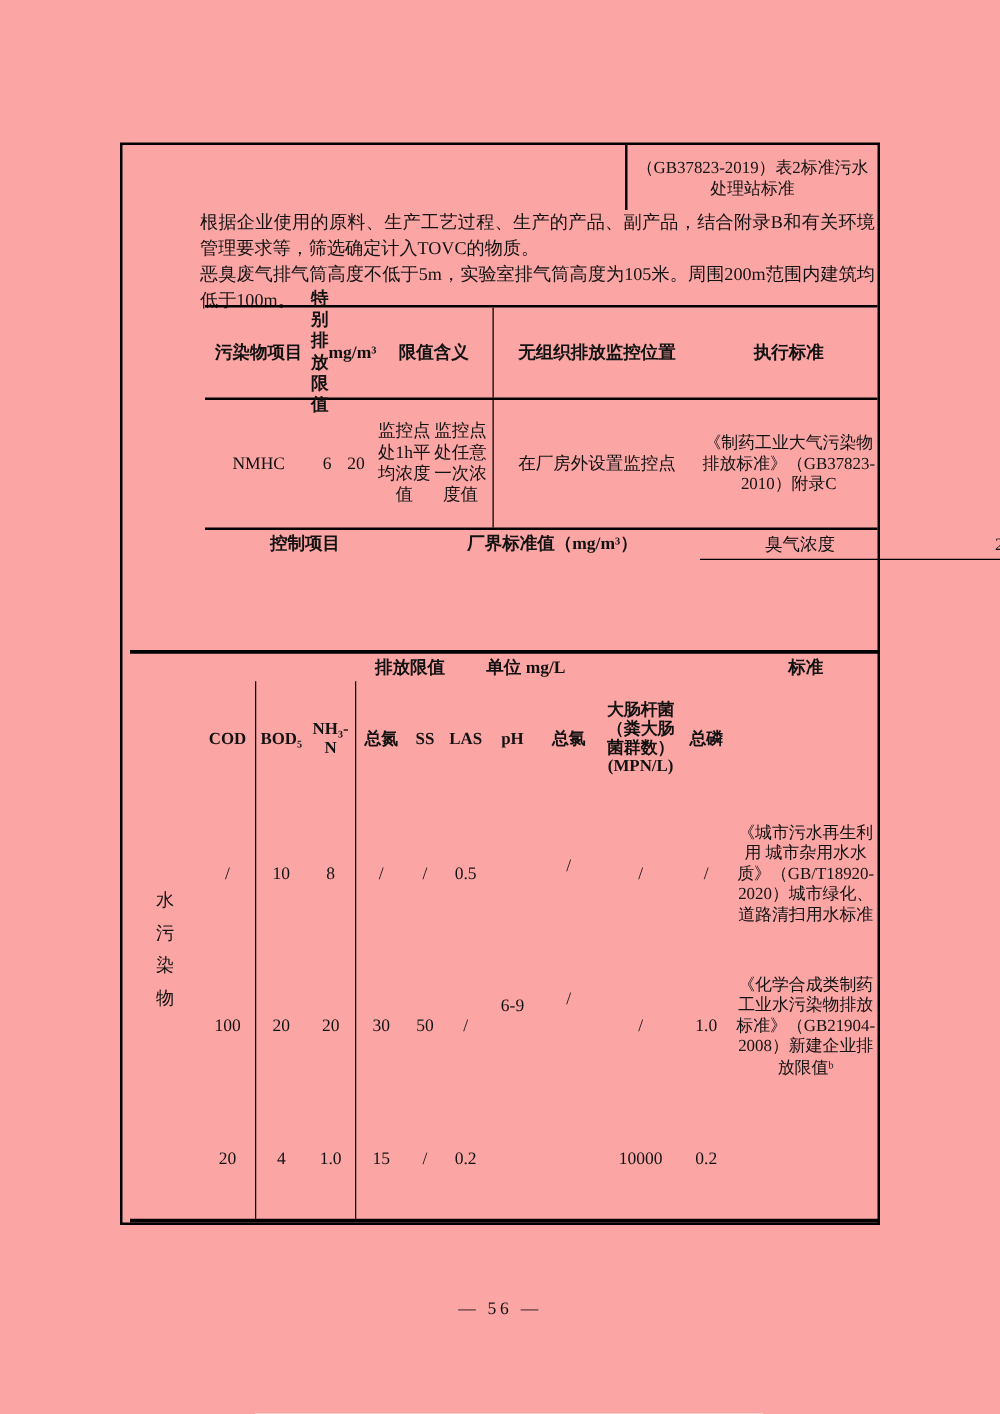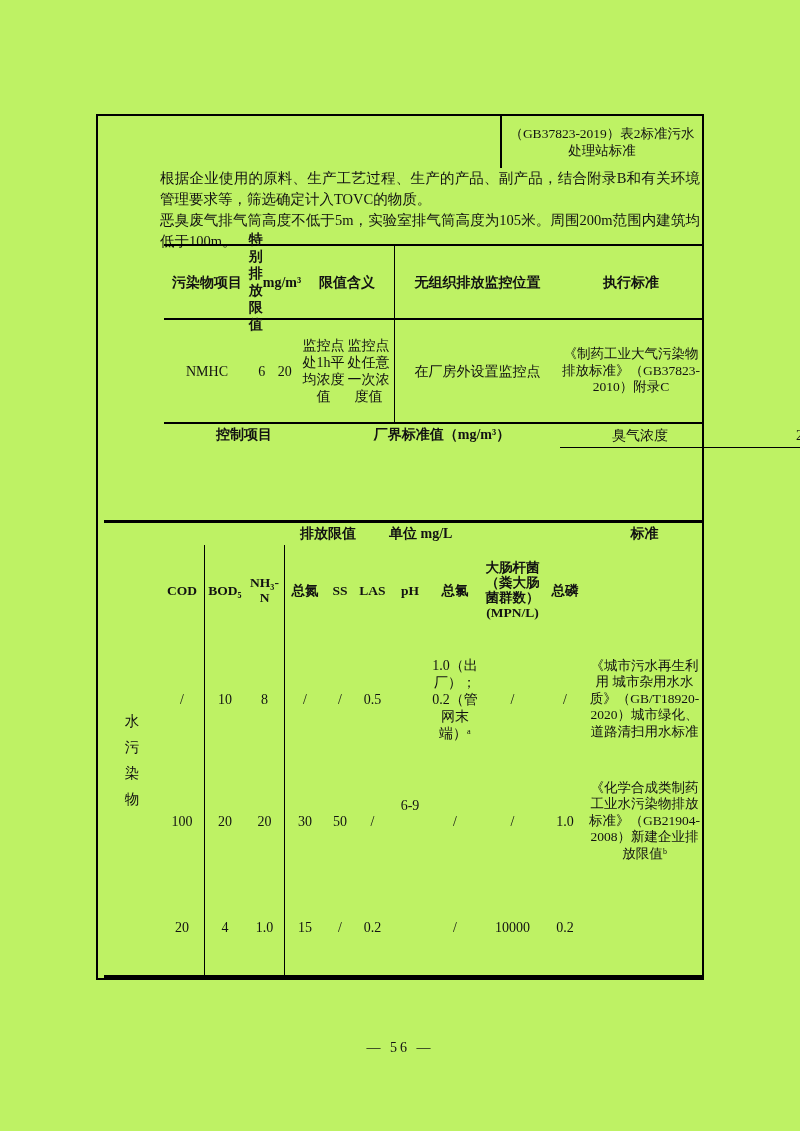--- a/index.html
+++ b/index.html
@@ -1,18 +1,18 @@
 <!DOCTYPE html>
 <html><head>
 <meta charset="utf-8">
 <style>
   * { margin:0; padding:0; box-sizing:border-box; }
   html,body { background:#ffffff; }
   #canvas {
-    position:relative; width:800px; height:1131px; background:#bef264;
+    position:relative; width:800px; height:1131px; background:#fca5a5;
     font-family:"Liberation Serif","DejaVu Serif",serif; color:#121212;
   }
   .pagebox {
     position:absolute; left:96px; top:114px; width:608px; height:866px;
     border:2px solid #000;
   }
   
   .cont-cell {
     position:absolute; left:402px; top:0; width:202px; height:52px;
     border-left:2px solid #000;
@@ -193,21 +193,20 @@
           <div class="c r1">0.5</div>
           <div class="c r2">/</div>
           <div class="c r3">0.2</div>
         </div>
         <div class="col c-ph">
           <div class="h">pH</div>
           <div class="c merged">6-9</div>
         </div>
         <div class="col c-tcl">
           <div class="h">总氯</div>
-          <div class="c r1">1.0（出厂）；0.2（管网末端）ᵃ</div>
           <div class="c r2">/</div>
           <div class="c r3">/</div>
         </div>
         <div class="col c-coli">
           <div class="h">大肠杆菌（粪大肠菌群数）(MPN/L)</div>
           <div class="c r1">/</div>
           <div class="c r2">/</div>
           <div class="c r3">10000</div>
         </div>
         <div class="col c-tp">

